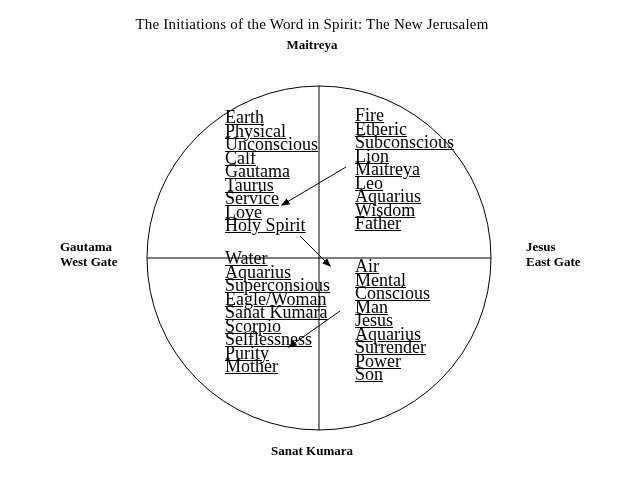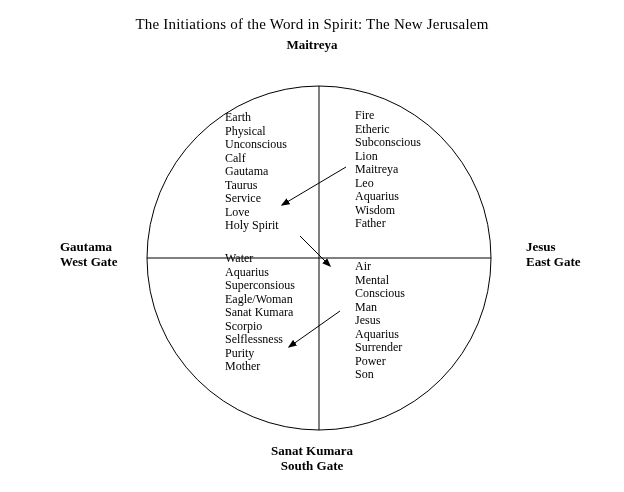--- a/index.html
+++ b/index.html
@@ -32,23 +32,24 @@
     line-height: 14.5px;
     white-space: nowrap;
   }
   .gate.center { text-align: center; }
   #gate-north { top: 38px; left: 0; width: 624px; }
   #gate-south { top: 444px; left: 0; width: 624px; }
   #gate-west  { top: 240px; left: 60px; }
   #gate-east  { top: 240px; left: 526px; }
   .quadrant {
     position: absolute;
-    font-size: 12px;
+    font-size: 18px;
     line-height: 13.5px;
     white-space: nowrap;
+    text-decoration: underline;
   }
   #quadrant-earth { left: 225px; top: 111px; }
   #quadrant-fire  { left: 355px; top: 109px; }
   #quadrant-water { left: 225px; top: 252px; }
   #quadrant-air   { left: 355px; top: 260px; }
   svg.diagram {
     position: absolute;
     top: 0;
     left: 0;
   }
@@ -83,21 +84,20 @@
     <div>West Gate</div>
   </div>
 
   <div class="gate" id="gate-east">
     <div>Jesus</div>
     <div>East Gate</div>
   </div>
 
   <div class="gate center" id="gate-south">
     <div>Sanat Kumara</div>
-    <div>South Gate</div>
   </div>
 
   <div class="quadrant" id="quadrant-earth">
     <div>Earth</div>
     <div>Physical</div>
     <div>Unconscious</div>
     <div>Calf</div>
     <div>Gautama</div>
     <div>Taurus</div>
     <div>Service</div>

